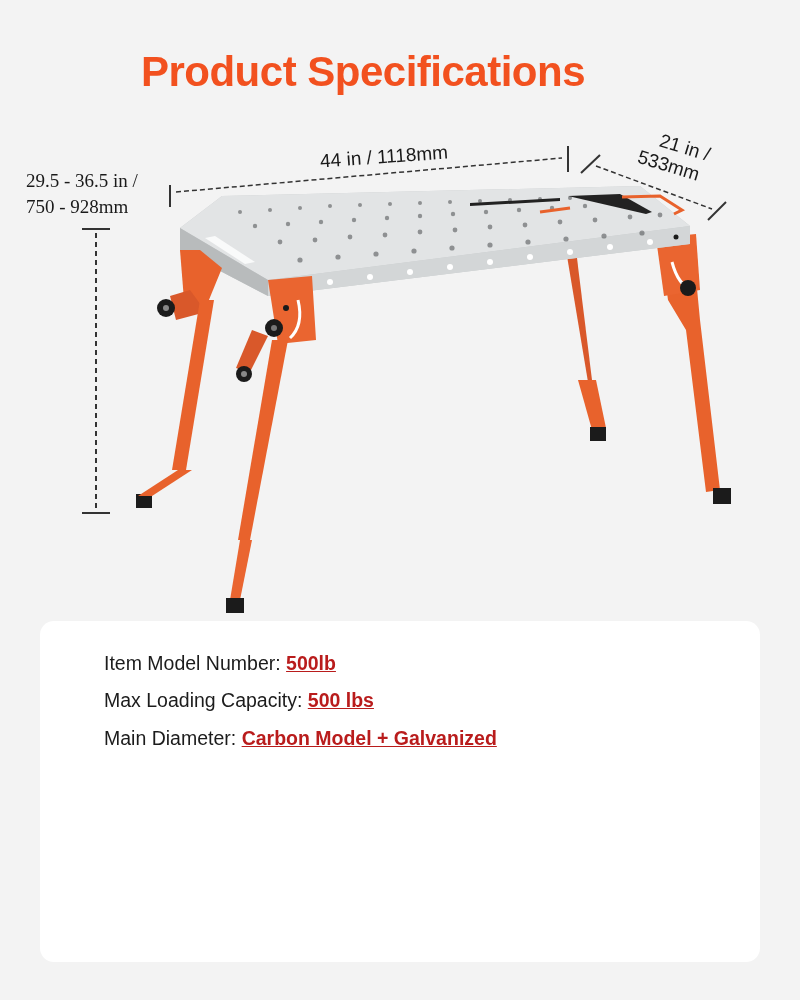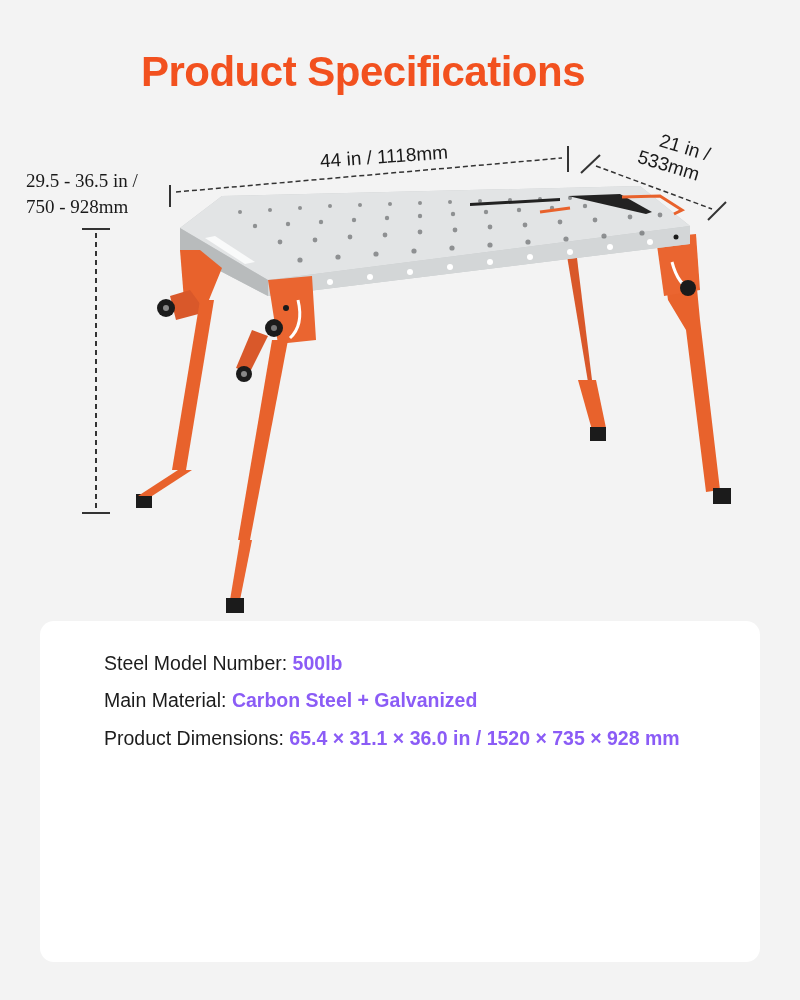--- a/index.html
+++ b/index.html
@@ -24,21 +24,21 @@
   .card {
     position: absolute; left: 40px; top: 621px; width: 720px; height: 341px;
     background: #ffffff; border-radius: 14px;
   }
   .spec-list { position: absolute; left: 64px; top: 24px; margin: 0; padding: 0; list-style: none; }
   .spec-row {
     height: 37.3px; line-height: 37px; font-size: 19.5px; color: #1c1c1c;
     white-space: nowrap;
     font-family: "Liberation Sans", sans-serif;
   }
-  .spec-value { color: #8b5cf6; font-weight: 700; }
+  .spec-value { color: #b91c1c; font-weight: 700; text-decoration: underline; }
 </style>
 </head>
 <body>
 
 <div class="title">Product Specifications</div>
 
 <svg class="illus" viewBox="0 0 800 640" xmlns="http://www.w3.org/2000/svg">
 
   <g stroke="#333" fill="none">
     <line x1="170" y1="185" x2="170" y2="207" stroke-width="2"></line>
@@ -178,17 +178,17 @@
   <div style="padding-left:16px;">21 in /</div>
   <div>533mm</div>
 </div>
 <div class="dim-label" style="left:26px; top:168px;font-family:Liberation Serif, serif;">
   <div>29.5 - 36.5 in /</div>
   <div>750 - 928mm</div>
 </div>
 
 <div class="card">
   <ul class="spec-list">
-    <li class="spec-row"><span>Steel Model Number: </span><span class="spec-value">500lb</span></li>
-    <li class="spec-row"><span>Main Material: </span><span class="spec-value">Carbon Steel + Galvanized</span></li>
-    <li class="spec-row"><span>Product Dimensions: </span><span class="spec-value">65.4 × 31.1 × 36.0 in / 1520 × 735 × 928 mm</span></li>
+    <li class="spec-row"><span>Item Model Number: </span><span class="spec-value">500lb</span></li>
+    <li class="spec-row"><span>Max Loading Capacity: </span><span class="spec-value">500 lbs</span></li>
+    <li class="spec-row"><span>Main Diameter: </span><span class="spec-value">Carbon Model + Galvanized</span></li>
   </ul>
 </div>
 
 </body></html>

